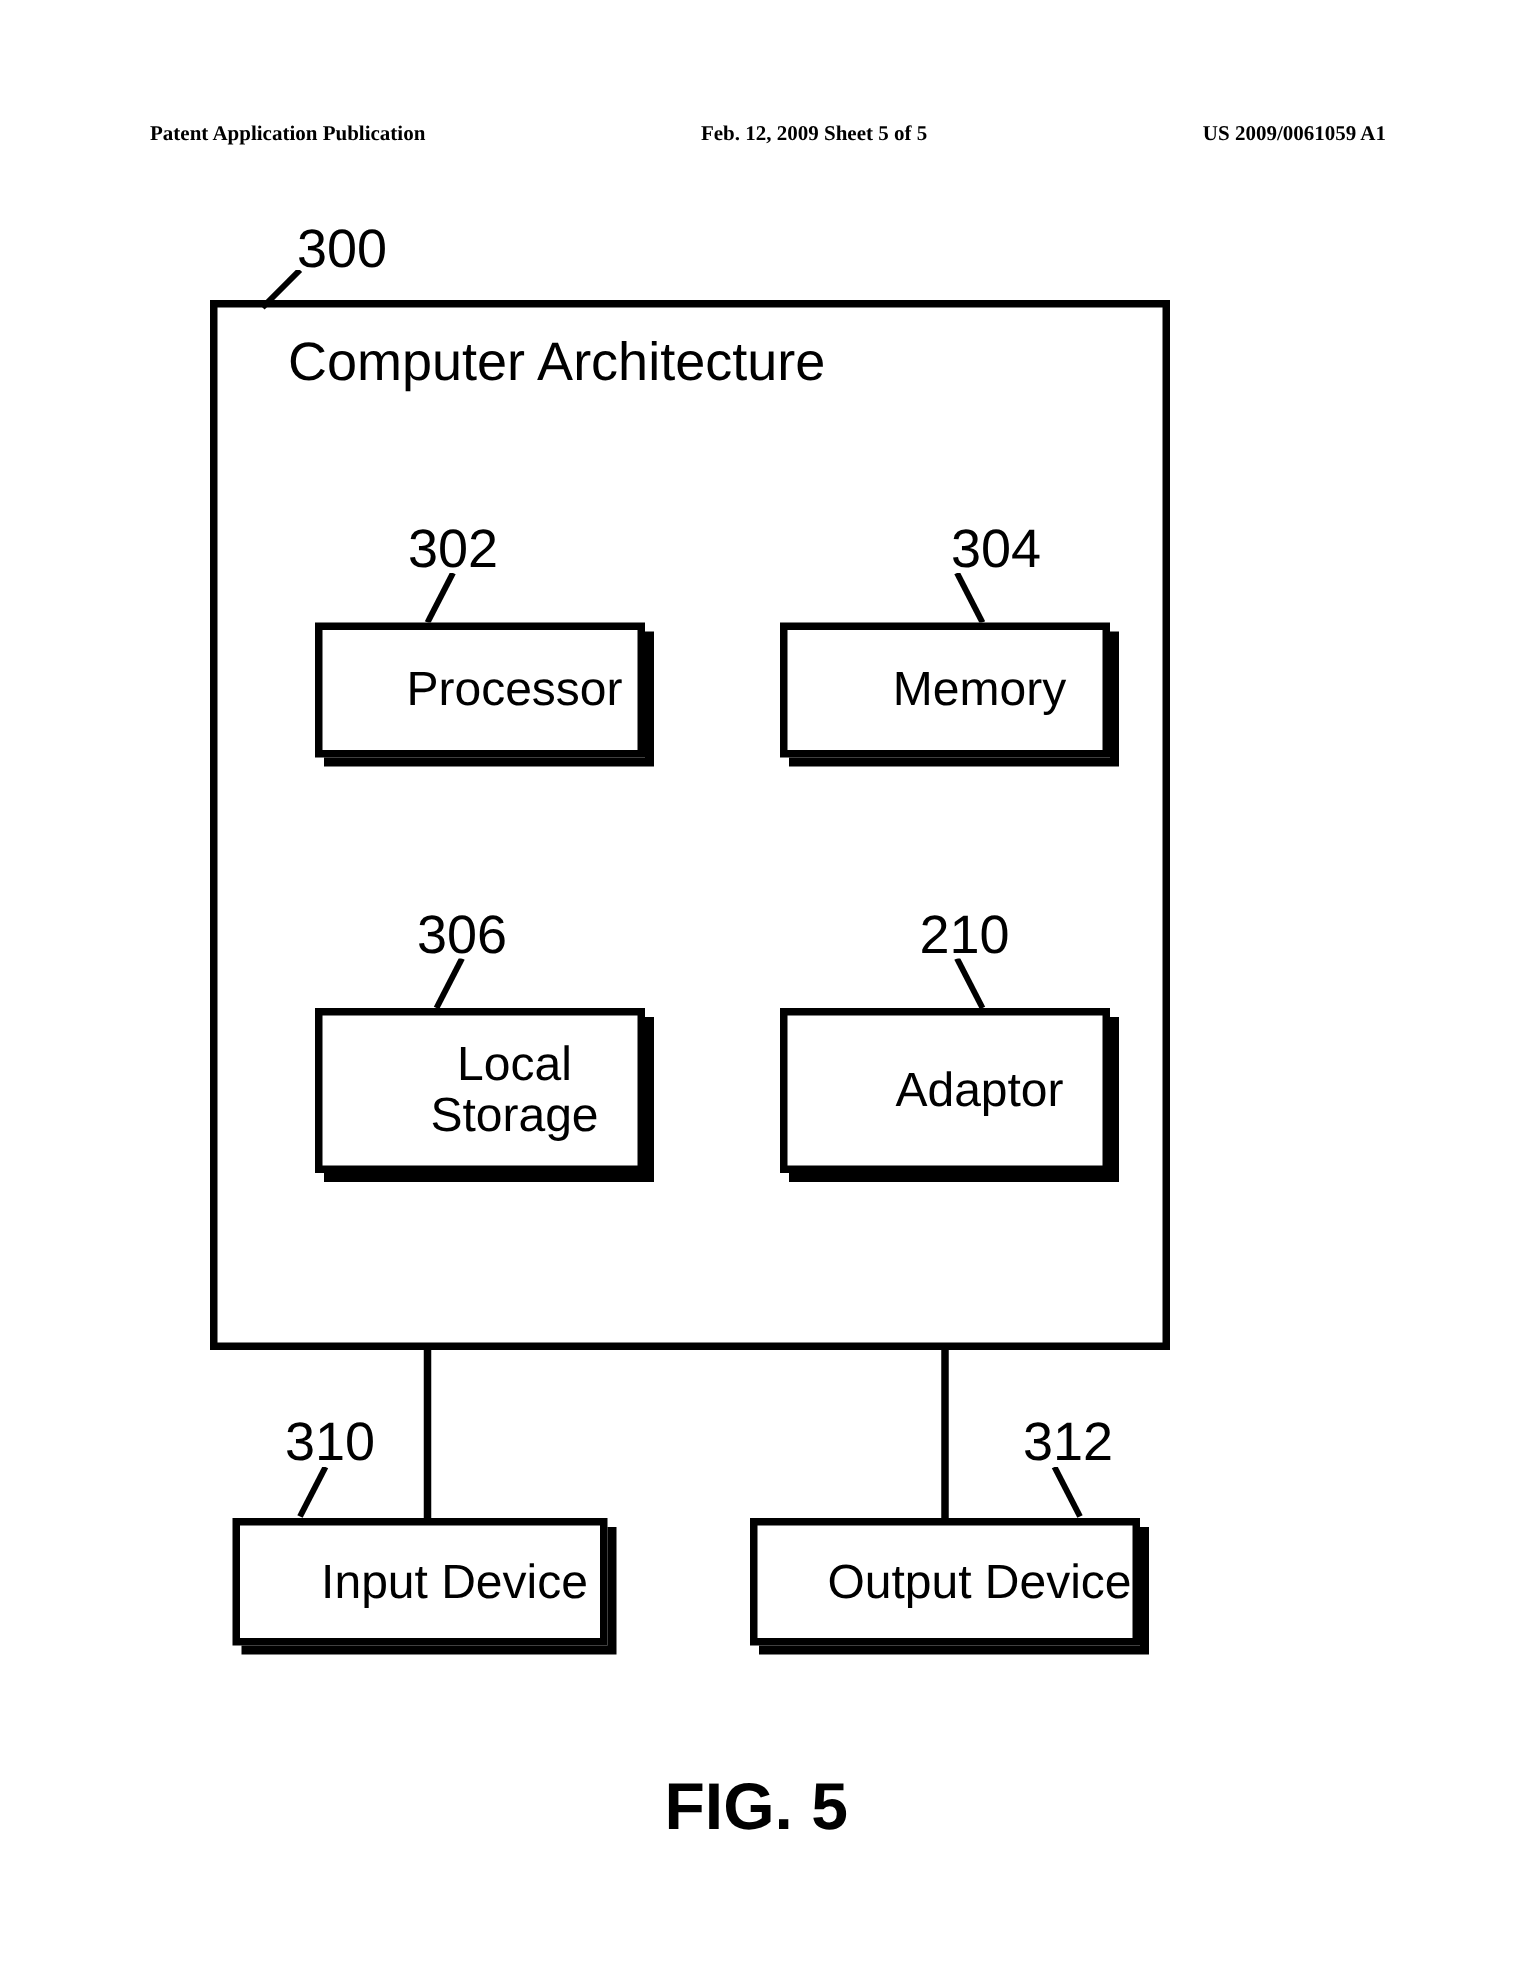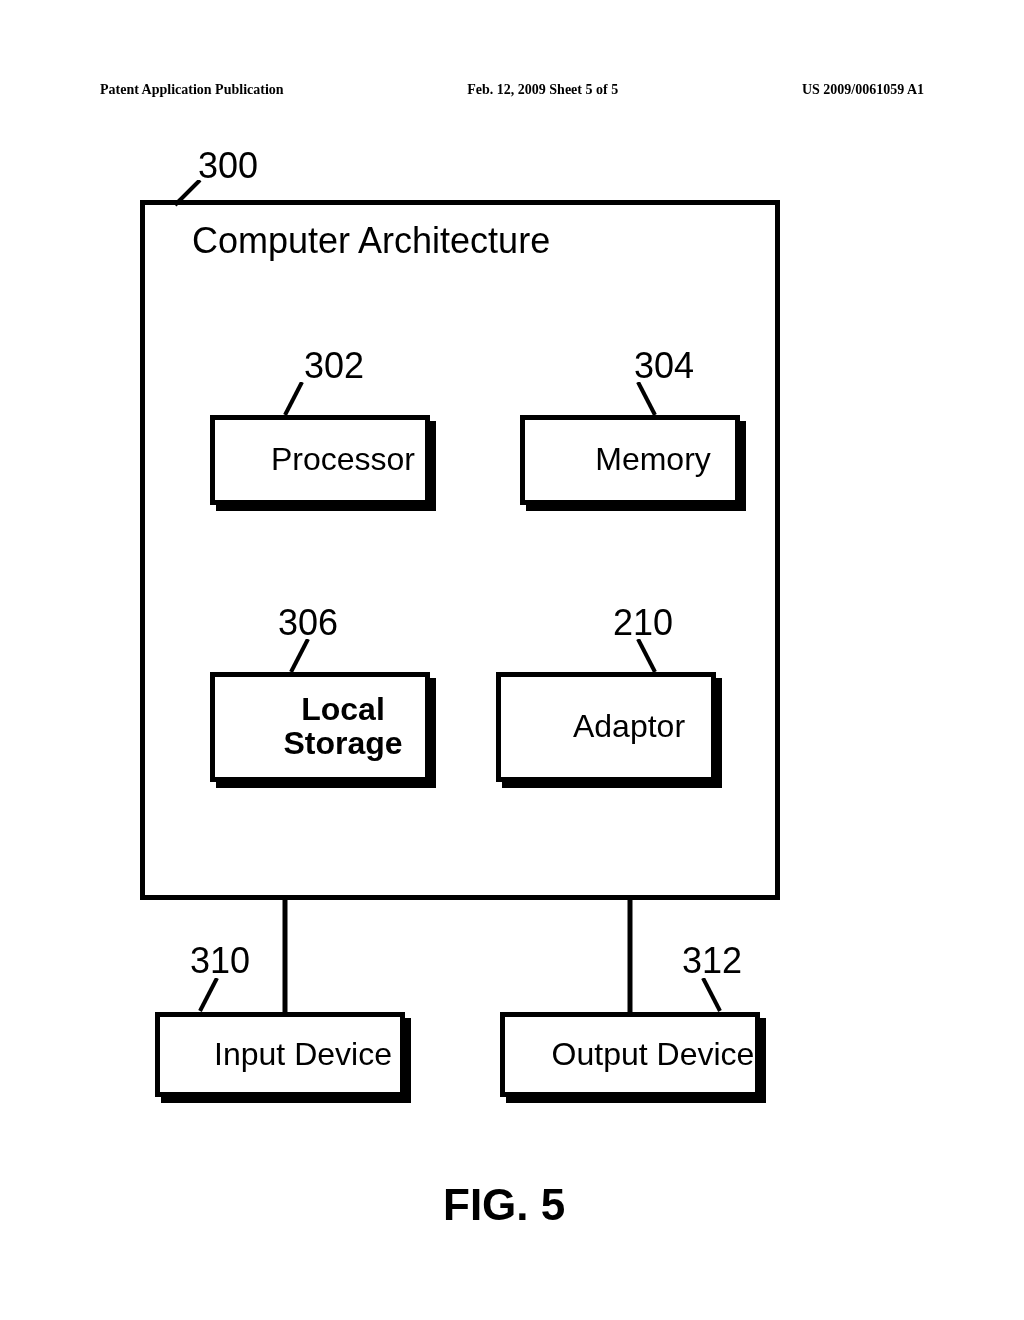--- a/index.html
+++ b/index.html
@@ -71,50 +71,50 @@
 </div>
 
 <div class="main-box" style="left:140px; top:200px; width:640px; height:700px;"></div>
 <div class="main-title" style="left:160px; top:220px;margin-left:32px;">Computer Architecture</div>
 
 <div class="ref" style="left:170px; top:145px;margin-left:28px;">300</div>
 <svg class="leader" style="left:150px; top:180px;" width="60" height="30">
   <line x1="50" y1="0" x2="25" y2="25" stroke="#000" stroke-width="4"></line>
 </svg>
 
-<div class="ref" style="left:272px; top:345px;margin-left:32px;">302</div>
+<div class="ref" style="left:272px; top:345px;">302</div>
 <svg class="leader" style="left:280px; top:382px;" width="40" height="35">
   <line x1="22" y1="0" x2="5" y2="33" stroke="#000" stroke-width="4"></line>
 </svg>
 <div class="blk" style="left:210px; top:415px; width:220px; height:90px;">
   <span>Processor</span>
 </div>
 
 <div class="ref" style="left:634px; top:345px;">304</div>
 <svg class="leader" style="left:630px; top:382px;" width="40" height="35">
   <line x1="8" y1="0" x2="25" y2="33" stroke="#000" stroke-width="4"></line>
 </svg>
 <div class="blk" style="left:520px; top:415px; width:220px; height:90px;">
   <span>Memory</span>
 </div>
 
 <div class="ref" style="left:278px; top:602px;">306</div>
 <svg class="leader" style="left:286px; top:639px;" width="40" height="35">
   <line x1="22" y1="0" x2="5" y2="33" stroke="#000" stroke-width="4"></line>
 </svg>
 <div class="blk" style="left:210px; top:672px; width:220px; height:110px;">
-  <span style="white-space:pre-line;font-weight:bold;">Local
+  <span style="white-space:pre-line;">Local
 Storage</span>
 </div>
 
 <div class="ref" style="left:613px; top:602px;">210</div>
 <svg class="leader" style="left:630px; top:639px;" width="40" height="35">
   <line x1="8" y1="0" x2="25" y2="33" stroke="#000" stroke-width="4"></line>
 </svg>
-<div class="blk" style="left:496px; top:672px; width:220px; height:110px;">
+<div class="blk" style="left:520px; top:672px; width:220px; height:110px;">
   <span>Adaptor</span>
 </div>
 
 <svg class="leader" style="left:280px; top:900px;" width="10" height="115">
   <line x1="5" y1="0" x2="5" y2="115" stroke="#000" stroke-width="5"></line>
 </svg>
 <svg class="leader" style="left:625px; top:900px;" width="10" height="115">
   <line x1="5" y1="0" x2="5" y2="115" stroke="#000" stroke-width="5"></line>
 </svg>
 

